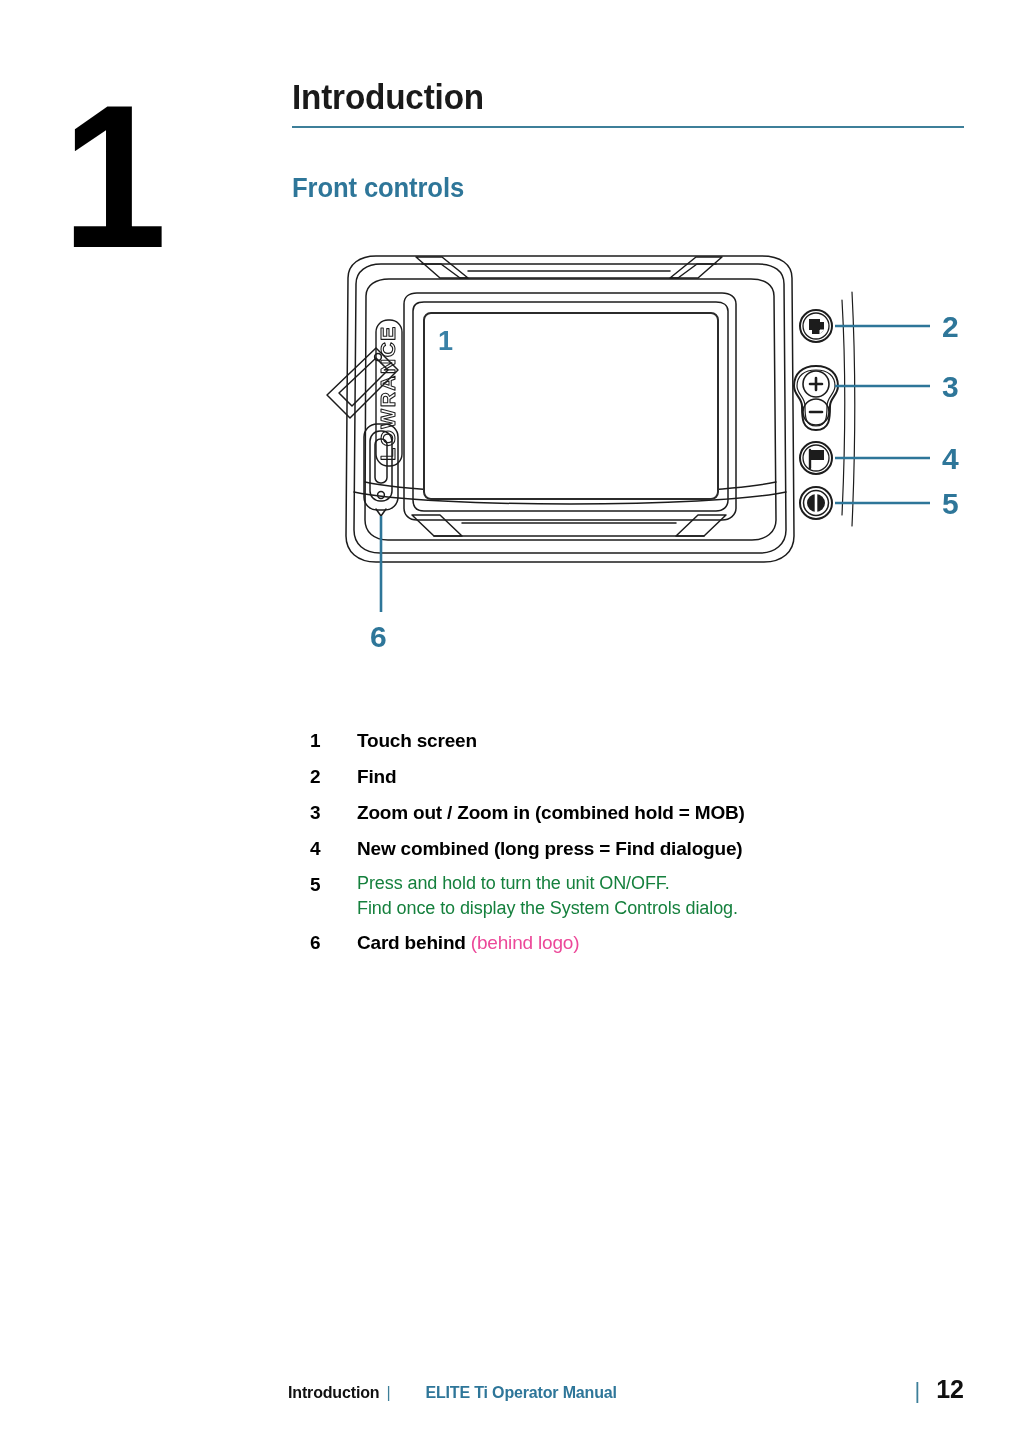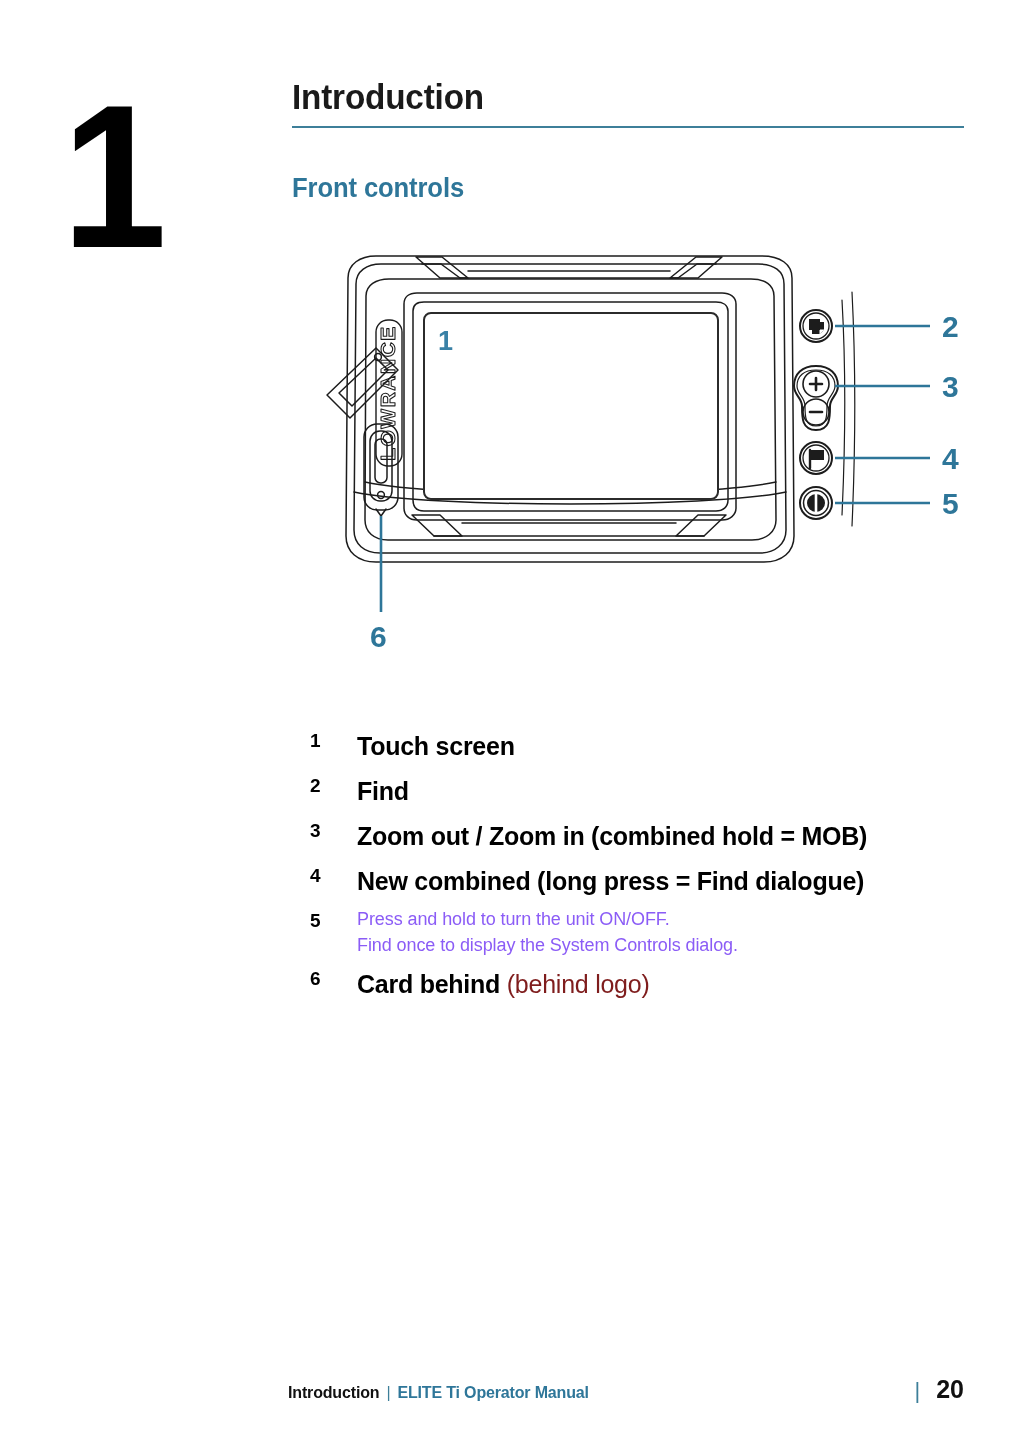--- a/index.html
+++ b/index.html
@@ -94,34 +94,34 @@
     flex: 0 0 47px;
     font-size: 19px;
     font-weight: 700;
     color: #000000;
     line-height: 1.52;
   }
   .legend-body {
     flex: 1 1 auto;
   }
   .legend-label {
-    font-size: 25px;
+    font-size: 19px;
     font-weight: 700;
     color: #000000;
     line-height: 1.52;
     letter-spacing: -0.01em;
   }
   .legend-label .plain {
     font-weight: 400;
-    color: #7f1d1d;
+    color: #ec4899;
   }
   .legend-sub {
     font-size: 18px;
     font-weight: 400;
-    color: #8b5cf6;
+    color: #15803d;
     line-height: 1.42;
     letter-spacing: -0.005em;
   }
 
   
   .footer {
     position: absolute;
     left: 288px;
     top: 1375px;
     width: 676px;
@@ -135,21 +135,21 @@
     font-size: 16px;
     font-weight: 700;
     letter-spacing: -0.01em;
   }
   .footer-chapter { color: #111111; }
   .footer-sep {
     color: #3d7f99;
     margin: 0 7px;
     font-weight: 400;
   }
-  .footer-manual { color: #2e7699; }
+  .footer-manual { color: #2e7699; margin-left: 28px; }
   .footer-right {
     display: flex;
     align-items: baseline;
   }
   .footer-pipe {
     color: #3d7f99;
     font-size: 22px;
     font-weight: 400;
     margin-right: 16px;
   }
@@ -381,15 +381,15 @@
 </div>
 
 <div class="footer">
   <div class="footer-left">
     <span class="footer-chapter">Introduction</span>
     <span class="footer-sep">|</span>
     <span class="footer-manual">ELITE Ti Operator Manual</span>
   </div>
   <div class="footer-right">
     <span class="footer-pipe">|</span>
-    <span class="footer-page">20</span>
+    <span class="footer-page">12</span>
   </div>
 </div>
 
 </body></html>

